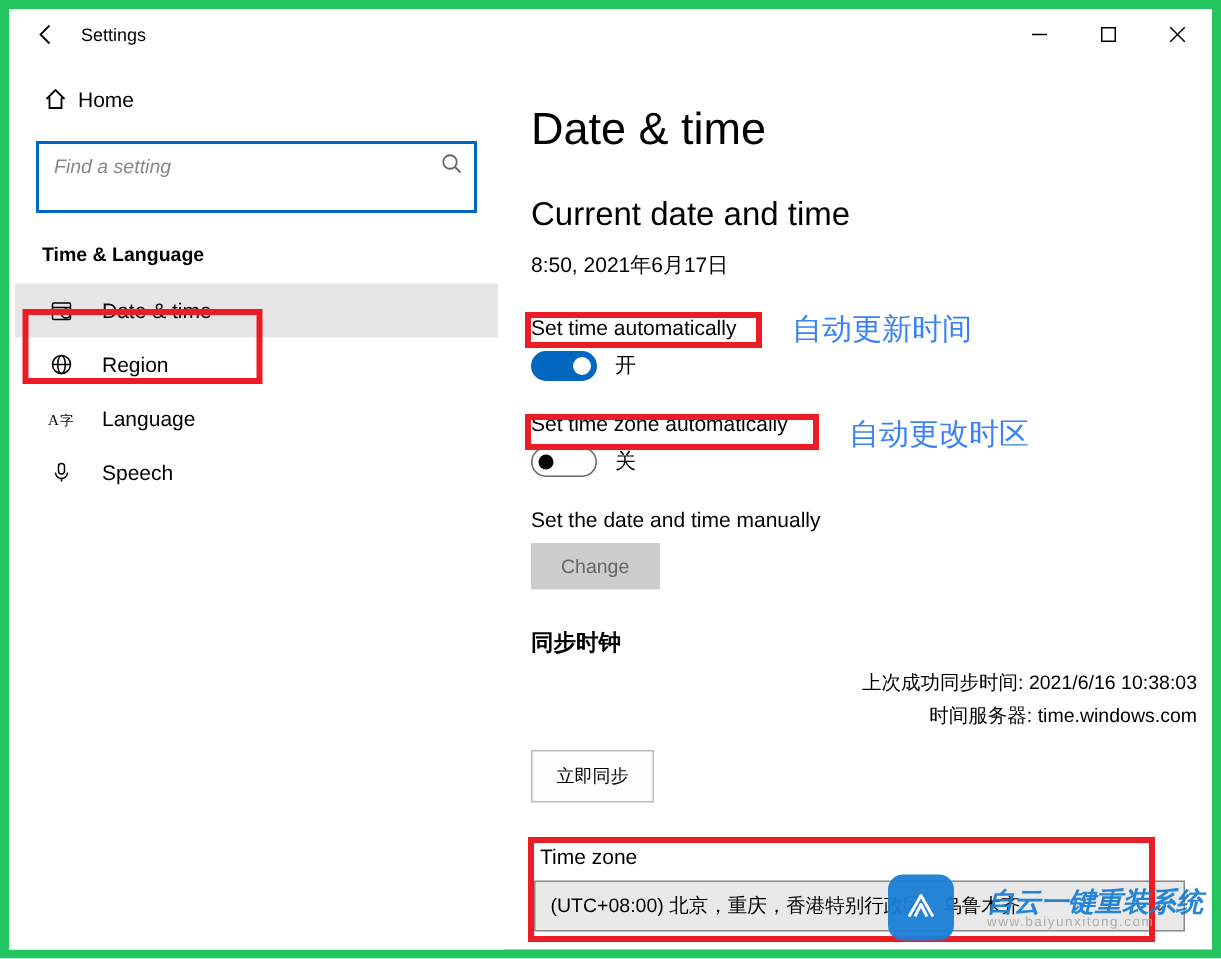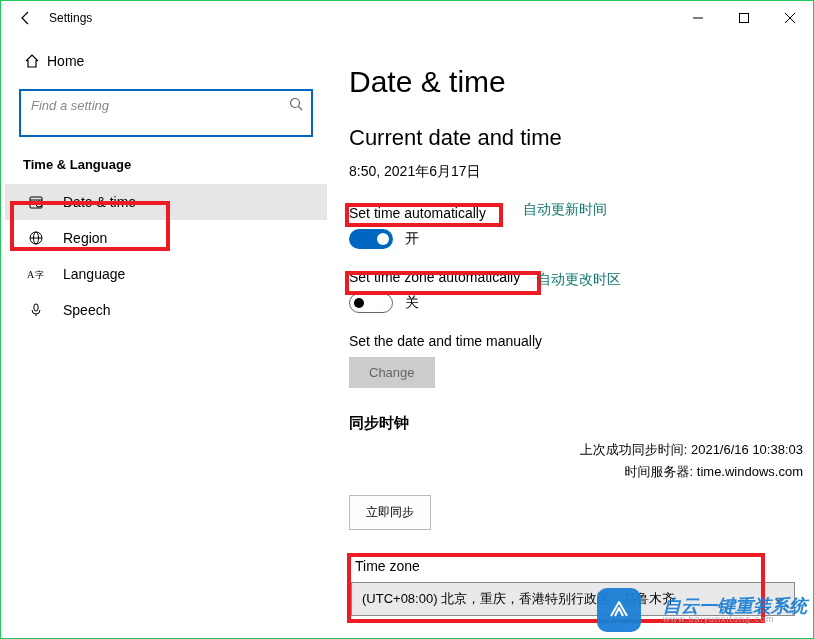--- a/index.html
+++ b/index.html
@@ -1,35 +1,35 @@
 <!DOCTYPE html>
 <html><head>
 <meta charset="utf-8">
 <style>
   * { box-sizing: border-box; margin: 0; padding: 0; }
   html, body { width: 814px; height: 639px; overflow: hidden; font-family: "Segoe UI", "Microsoft YaHei", sans-serif; background: #f3f3f3; color: #000; }
-  .window { width: 814px; height: 639px; background: #fff; border: 1px solid #22c55e; position: relative; }
+  .window { width: 814px; height: 639px; background: #fff; border: 6px solid #22c55e; position: relative; }
   .titlebar { height: 34px; display: flex; align-items: center; padding-left: 8px; background: #fff; }
   .titlebar .back { width: 34px; display:flex; align-items:center; justify-content:center; color:#555; font-size:16px; cursor:pointer;}
   .titlebar .title { font-size: 12px; padding-left: 6px; color:#000;}
   .winctrls { position:absolute; right:0; top:0; display:flex;}
   .winctrls div { width:46px; height:34px; display:flex; align-items:center; justify-content:center; font-size:12px; cursor:pointer;}
   .body { display:flex; height: calc(100% - 34px); }
   .sidebar { width: 330px; background:#fff; padding: 10px 4px 10px 4px; }
   .home-row { display:flex; align-items:center; gap:6px; padding:8px 18px; font-size:14px; cursor:pointer;}
   .icon { width:18px; display:inline-flex; align-items:center; justify-content:center;}
   .searchwrap { margin: 12px 14px 20px 14px; position:relative;}
   .searchbox { width:100%; height:48px; border:2px solid #0067c0; padding:0 32px 16px 10px; font-size:13px; background:#fff; outline:none; color:#000;}
   .searchbox::placeholder { color:#888; font-style:italic;}
   .search-icon { position:absolute; right:10px; top:8px; color:#555; font-size:14px;}
   .section-title { font-size:13px; font-weight:600; padding:0 18px 12px 18px;}
   .nav-item { display:flex; align-items:center; gap:18px; padding:10px 22px; font-size:14px; cursor:pointer; color:#000;}
   .nav-item.selected { background:#e6e6e6;}
   .annot-box-red { position:absolute; border:4px solid #ed1c24; pointer-events:none;}
-  .annot-text-red { position:absolute; color:#0f766e; font-size:14px; font-weight:400; pointer-events:none;font-family:Liberation Serif, serif;}
+  .annot-text-red { position:absolute; color:#3b82f6; font-size:20px; font-weight:400; pointer-events:none;font-family:Liberation Serif, serif;}
   .content { flex:1; padding: 30px 10px 0 18px; overflow:hidden; position:relative;}
   h1.page { font-size:30px; font-weight:400; margin-bottom:26px;}
   h2.sub { font-size:22px; font-weight:400; margin-bottom:12px;}
   .datestr { font-size:14px; margin-bottom:24px;}
   .setting-label { font-size:14px; margin-bottom:8px;}
   .toggle-row { display:flex; align-items:center; gap:12px; margin-bottom:20px;}
   .toggle { width:44px; height:20px; border-radius:10px; position:relative; cursor:pointer;}
   .toggle.on { background:#0067c0;}
   .toggle.on::after { content:""; width:12px; height:12px; background:#fff; border-radius:50%; position:absolute; right:4px; top:4px;}
   .toggle.off { background:#fff; border:1px solid #666;}
@@ -185,21 +185,21 @@
             <span>(UTC+08:00) 北京，重庆，香港特别行政区，乌鲁木齐</span>
           </div>
       </div>
     </div>
   </div>
 
   <div class="annot-box-red" style="left:9px; top:200px; width:160px; height:50px;"></div>
   <div class="annot-box-red" style="left:344px; top:202px; width:158px; height:24px;"></div>
   <div class="annot-text-red" style="left:522px; top:200px;">自动更新时间</div>
   <div class="annot-box-red" style="left:344px; top:270px; width:196px; height:24px;"></div>
-  <div class="annot-text-red" style="left:536px; top:270px;">自动更改时区</div>
+  <div class="annot-text-red" style="left:560px; top:270px;">自动更改时区</div>
   <div class="annot-box-red" style="left:346px; top:552px; width:418px; height:70px;"></div>
 
   <div class="watermark">
     <div class="logo-badge">
       <svg width="28" height="28" viewBox="0 0 28 28">
           <path d="M6 20 L14 6 L22 20 M10 20 L14 12 L18 20" fill="none" stroke="#fff" stroke-width="2" stroke-linejoin="round"></path>
         </svg>
     </div>
     <div class="wtxt">
       <span class="cn">自云一键重装系统</span>

